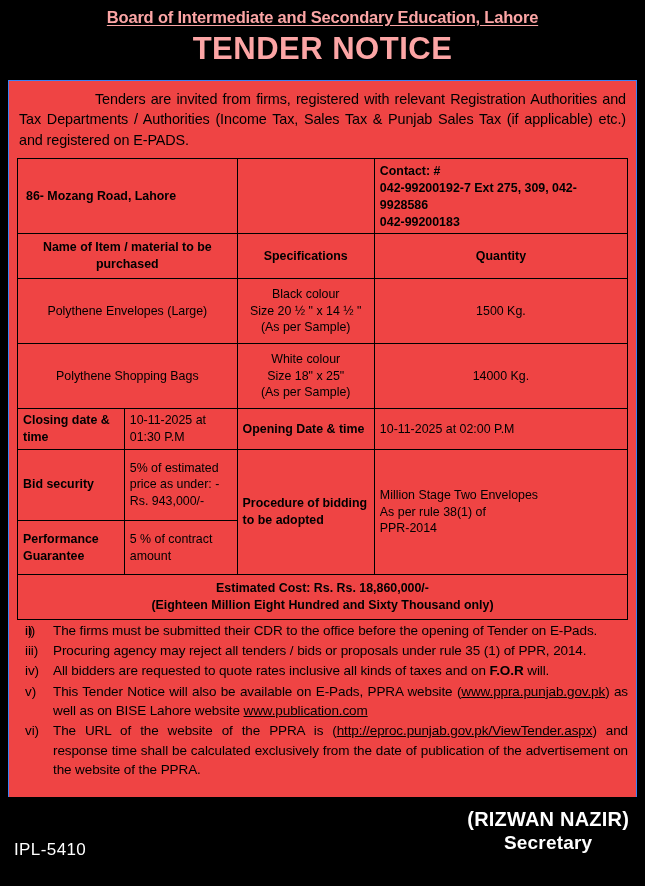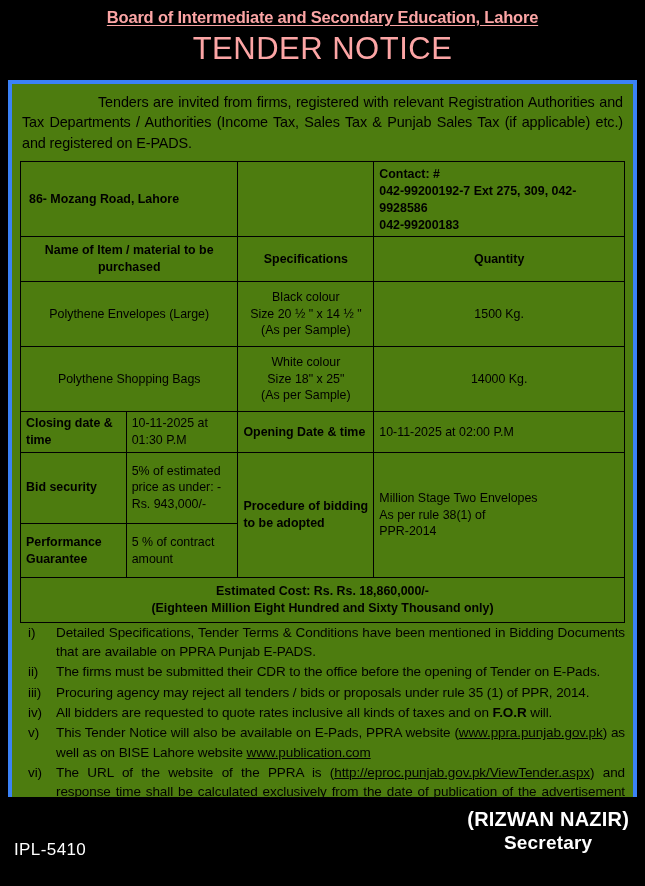--- a/index.html
+++ b/index.html
@@ -32,35 +32,35 @@
     font-size: 16.5px;
     font-weight: bold;
     letter-spacing: -0.2px;
     text-decoration: underline;
     text-underline-offset: 2px;
     line-height: 1.25;
     padding: 3px 0 2px 0;
   }
   .tender-title {
     font-size: 31px;
-    font-weight: normal;
+    font-weight: bold;
     letter-spacing: 0.5px;
     line-height: 1.12;
     padding-top: 2px;
   }
 
   
   .sheet {
     position: absolute;
     left: 8px;
     right: 8px;
     top: 80px;
     bottom: 83px;
-    background: #4d7c0f;
-    border: 4px solid #3b82f6;
+    background: #ef4444;
+    border: 1px solid #3b82f6;
     box-sizing: border-box;
     padding: 6px 8px 4px 8px;
   }
 
   .intro {
     font-size: 14.4px;
     line-height: 1.42;
     text-align: justify;
     text-indent: 76px;
     margin: 2px 2px 8px 2px;
@@ -293,21 +293,20 @@
         </tr>
 
       </tbody>
     </table>
 
 
     <ol class="notes">
 
       <li>
         <span class="rn">i)</span>
-        <span>Detailed Specifications, Tender Terms &amp; Conditions have been mentioned in Bidding Documents that are available on PPRA Punjab E-PADS.</span>
       </li>
 
       <li>
         <span class="rn">ii)</span>
         <span>The firms must be submitted their CDR to the office before the opening of Tender on E-Pads.</span>
       </li>
 
       <li>
         <span class="rn">iii)</span>
         <span>Procuring agency may reject all tenders / bids or proposals under rule 35 (1) of PPR, 2014.</span>

